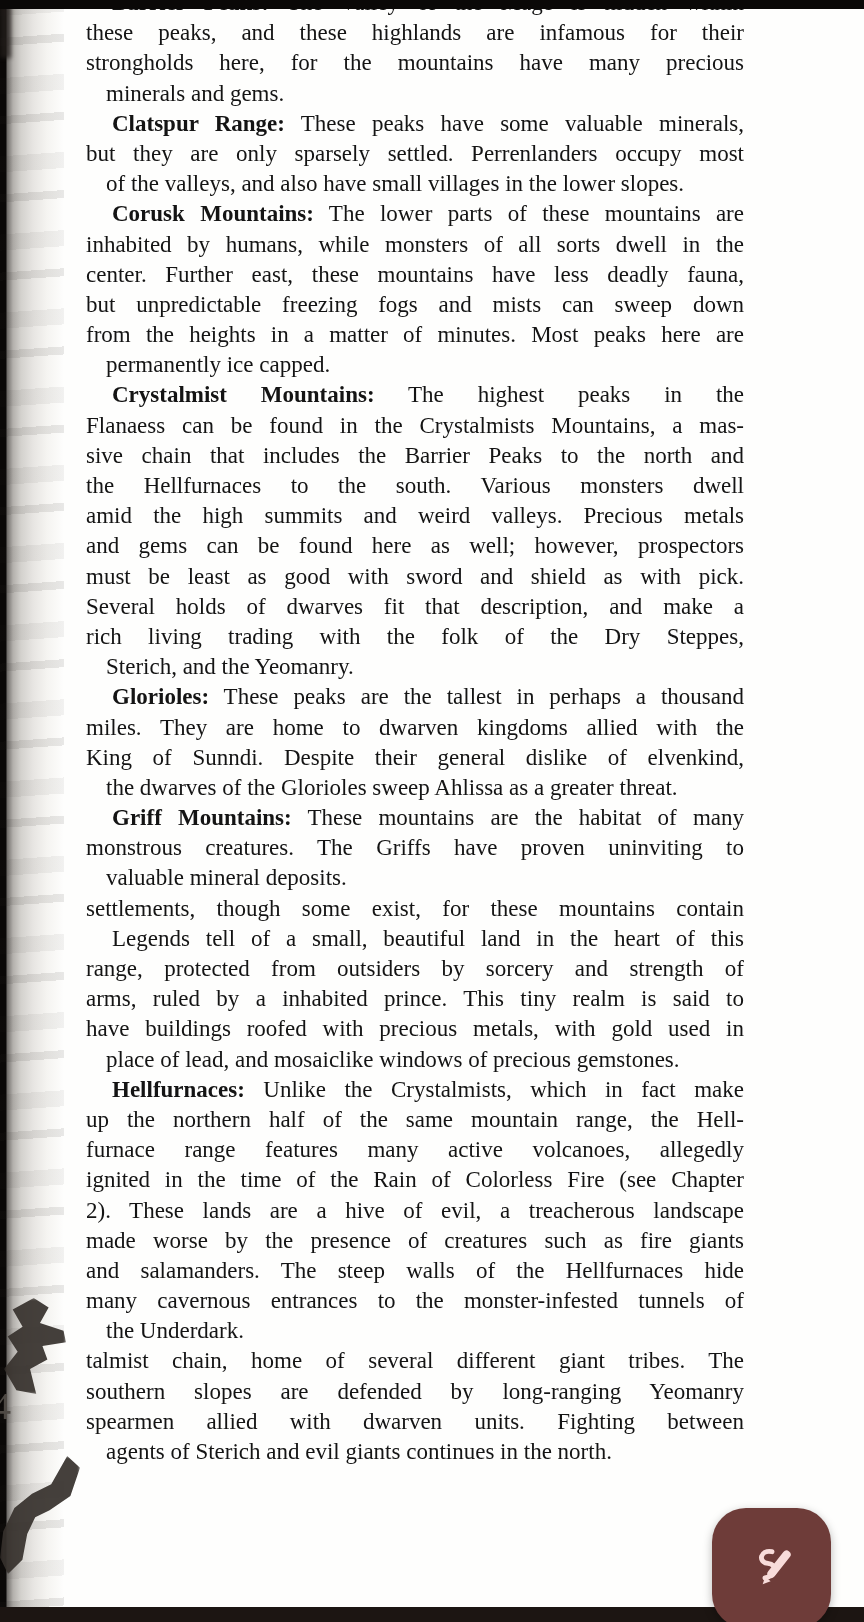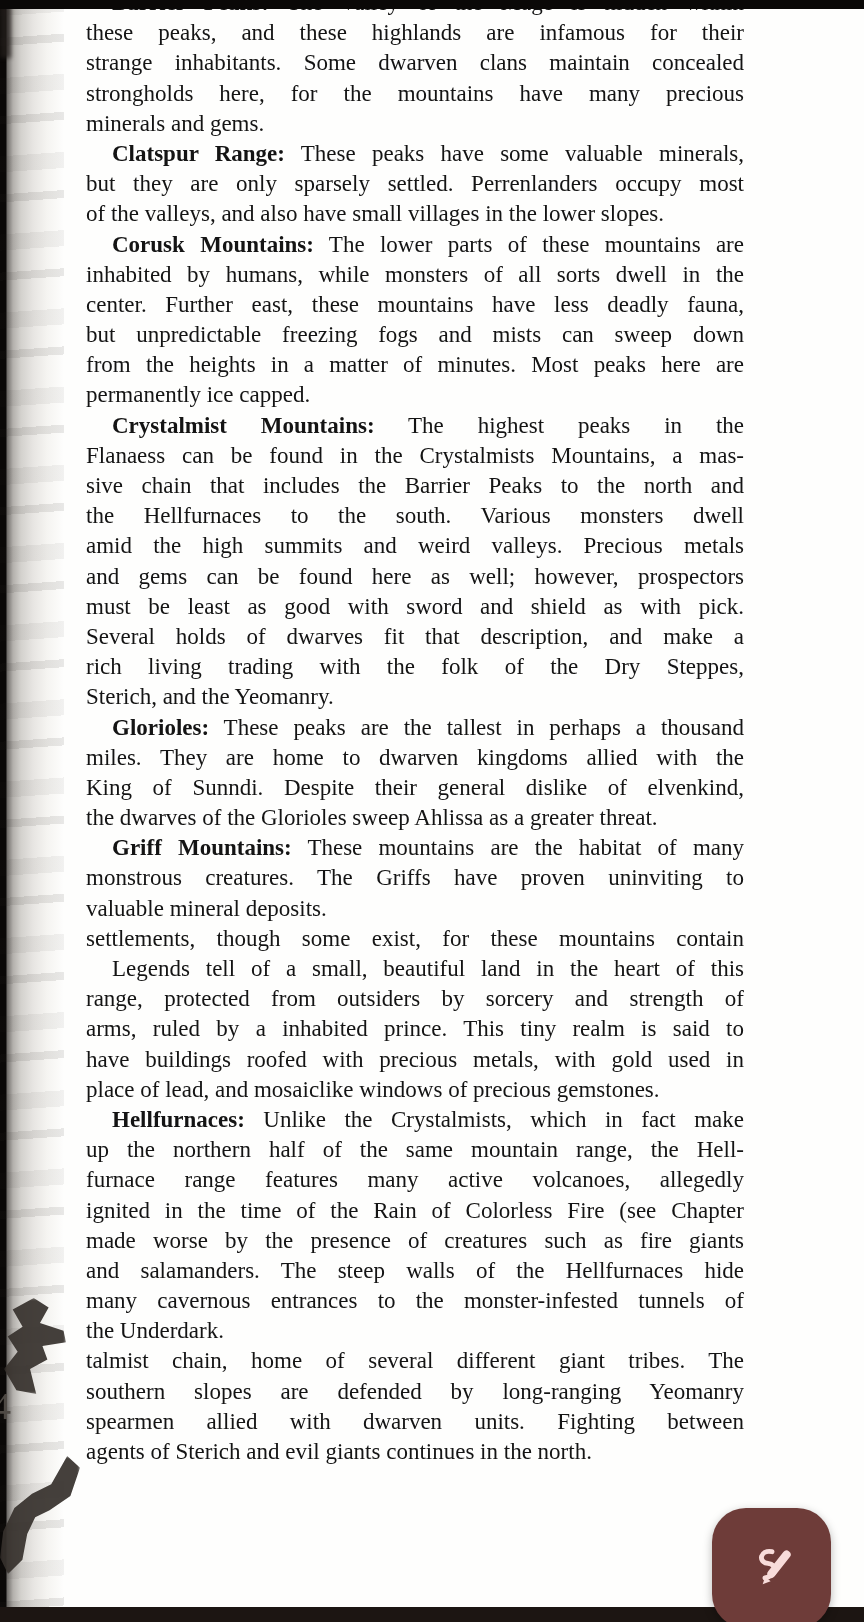--- a/index.html
+++ b/index.html
@@ -34,21 +34,21 @@
   
   .text-block{
     position:absolute;left:86px;top:-12px;width:658px;
     font-size:23px;line-height:30.2px;color:#141414;
   }
   .para{margin:0;}
   .pline{
     height:30.2px;text-align:justify;text-align-last:justify;
   }
   .pline.first{text-indent:26px;}
-  .pline.para-end{text-align-last:left;}
+  .pline.para-end{text-align-last:left;margin-left:20px;}
   .pline b{font-weight:bold;margin-top:12px;}
   
   .top-bar{
     position:absolute;left:0;top:0;width:864px;height:9px;
     background:var(--topbar,#0a0807);z-index:5;
   }
   .bottom-bar{
     position:absolute;left:0;top:1607px;width:864px;height:15px;
     background:var(--bottombar,#1c1512);z-index:5;
   }
@@ -69,21 +69,20 @@
   <div class="gutter-top-mark"></div>
   <div class="blob blob1"></div>
   <div class="blob blob2"></div>
 
   <div class="pagenum">4</div>
 
   <div class="text-block">
       <div class="para">
         <div class="pline first"><b>Barrier Peaks:</b> The Valley of the Mage is hidden within</div>
         <div class="pline">these peaks, and these highlands are infamous for their</div>
-        <div class="pline">strange inhabitants. Some dwarven clans maintain concealed</div>
         <div class="pline">strongholds here, for the mountains have many precious</div>
         <div class="pline para-end">minerals and gems.</div>
       </div>
       <div class="para">
         <div class="pline first"><b>Clatspur Range:</b> These peaks have some valuable minerals,</div>
         <div class="pline">but they are only sparsely settled. Perrenlanders occupy most</div>
         <div class="pline para-end">of the valleys, and also have small villages in the lower slopes.</div>
       </div>
       <div class="para">
         <div class="pline first"><b>Corusk Mountains:</b> The lower parts of these mountains are</div>
@@ -122,20 +121,21 @@
         <div class="pline">range, protected from outsiders by sorcery and strength of</div>
         <div class="pline">arms, ruled by a inhabited prince. This tiny realm is said to</div>
         <div class="pline">have buildings roofed with precious metals, with gold used in</div>
         <div class="pline para-end">place of lead, and mosaiclike windows of precious gemstones.</div>
       </div>
       <div class="para">
         <div class="pline first"><b>Hellfurnaces:</b> Unlike the Crystalmists, which in fact make</div>
         <div class="pline">up the northern half of the same mountain range, the Hell-</div>
         <div class="pline">furnace range features many active volcanoes, allegedly</div>
         <div class="pline">ignited in the time of the Rain of Colorless Fire (see Chapter</div>
+        <div class="pline">2). These lands are a hive of evil, a treacherous landscape</div>
         <div class="pline">made worse by the presence of creatures such as fire giants</div>
         <div class="pline">and salamanders. The steep walls of the Hellfurnaces hide</div>
         <div class="pline">many cavernous entrances to the monster-infested tunnels of</div>
         <div class="pline para-end">the Underdark.</div>
       </div>
       <div class="para">
         <div class="pline">talmist chain, home of several different giant tribes. The</div>
         <div class="pline">southern slopes are defended by long-ranging Yeomanry</div>
         <div class="pline">spearmen allied with dwarven units. Fighting between</div>
         <div class="pline para-end">agents of Sterich and evil giants continues in the north.</div>

